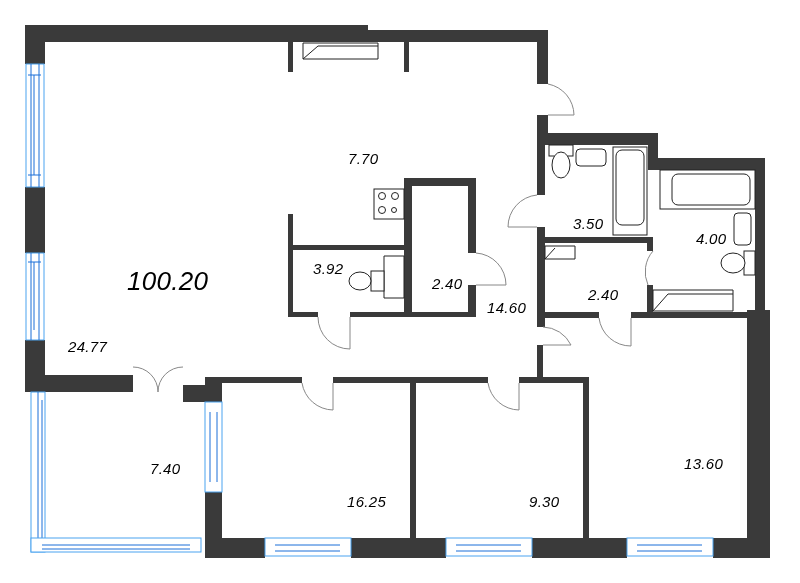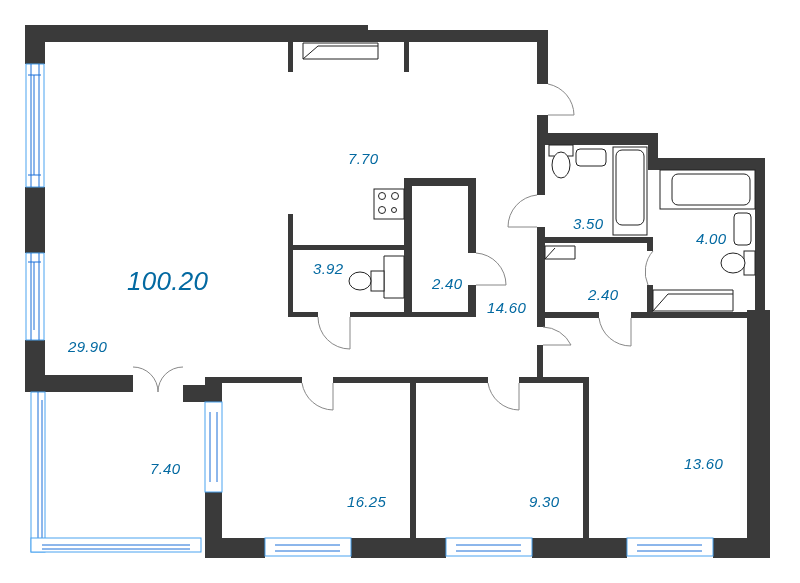--- a/index.html
+++ b/index.html
@@ -3,21 +3,21 @@
 <meta charset="utf-8">
 <style>
   html, body { margin:0; padding:0; background:#ffffff; }
   body { width:800px; height:583px; overflow:hidden; position:relative; font-family:"Liberation Sans", sans-serif; }
   #plan { position:absolute; left:0; top:0; width:800px; height:583px; }
   .wall { fill:#3a3a3a; }
   .win-frame { fill:#ffffff; stroke:#4aa3f0; stroke-width:1; }
   .win-line { stroke:#1a6fd8; stroke-width:1; fill:none; }
   .fix { fill:#ffffff; stroke:#222; stroke-width:1; }
   .door { fill:none; stroke:#888; stroke-width:1; }
-  .label { position:absolute; font-style:italic; color:#0369a1; font-size:15px; white-space:nowrap; letter-spacing:0.3px; }
+  .label { position:absolute; font-style:italic; color:#000000; font-size:15px; white-space:nowrap; letter-spacing:0.3px; }
   .label.big { font-size:26px;text-align:right; }
 </style>
 </head>
 <body>
 
 <svg id="plan" viewBox="0 0 800 583" xmlns="http://www.w3.org/2000/svg">
 
   <g>
 
     <rect class="wall" x="25" y="25" width="343" height="17"></rect>
@@ -145,21 +145,21 @@
     <rect class="fix" x="672" y="174" width="78" height="31" rx="6"></rect>
     <rect class="fix" x="734" y="213" width="17" height="32" rx="4"></rect>
     <rect class="fix" x="744" y="251" width="11" height="24"></rect>
     <ellipse class="fix" cx="733" cy="263" rx="12" ry="10"></ellipse>
     <path class="fix" d="M545 246 L575 246 L575 259 L545 259 Z M545 259 L555 248"></path>
     <path class="fix" d="M653 290 L733 290 L733 311 L653 311 Z M653 311 L668 294 L733 294"></path>
   </g>
 </svg>
 
 <div class="label big" style="left:127px;top:266px;">100.20</div>
-<div class="label" style="left:68px;top:338px;">29.90</div>
+<div class="label" style="left:68px;top:338px;">24.77</div>
 <div class="label" style="left:348px;top:150px;">7.70</div>
 <div class="label" style="left:313px;top:260px;">3.92</div>
 <div class="label" style="left:432px;top:275px;">2.40</div>
 <div class="label" style="left:487px;top:299px;">14.60</div>
 <div class="label" style="left:573px;top:215px;">3.50</div>
 <div class="label" style="left:696px;top:230px;">4.00</div>
 <div class="label" style="left:588px;top:286px;">2.40</div>
 <div class="label" style="left:150px;top:448px;margin-top:12px;">7.40</div>
 <div class="label" style="left:347px;top:493px;">16.25</div>
 <div class="label" style="left:529px;top:493px;">9.30</div>

